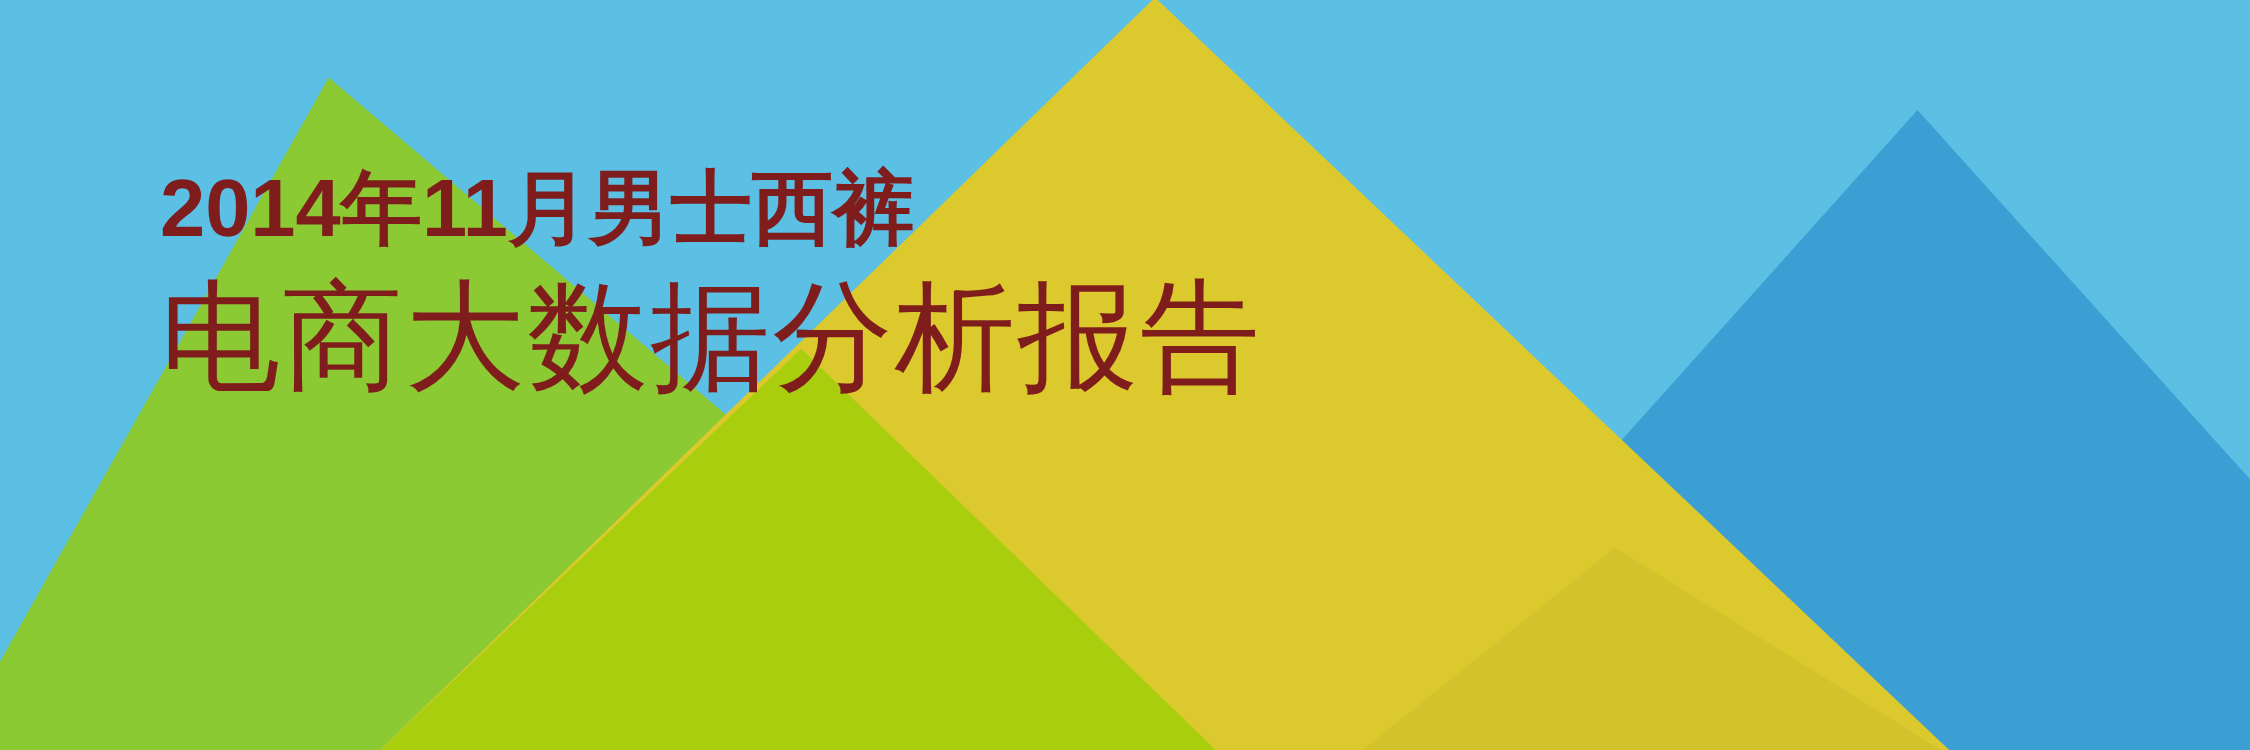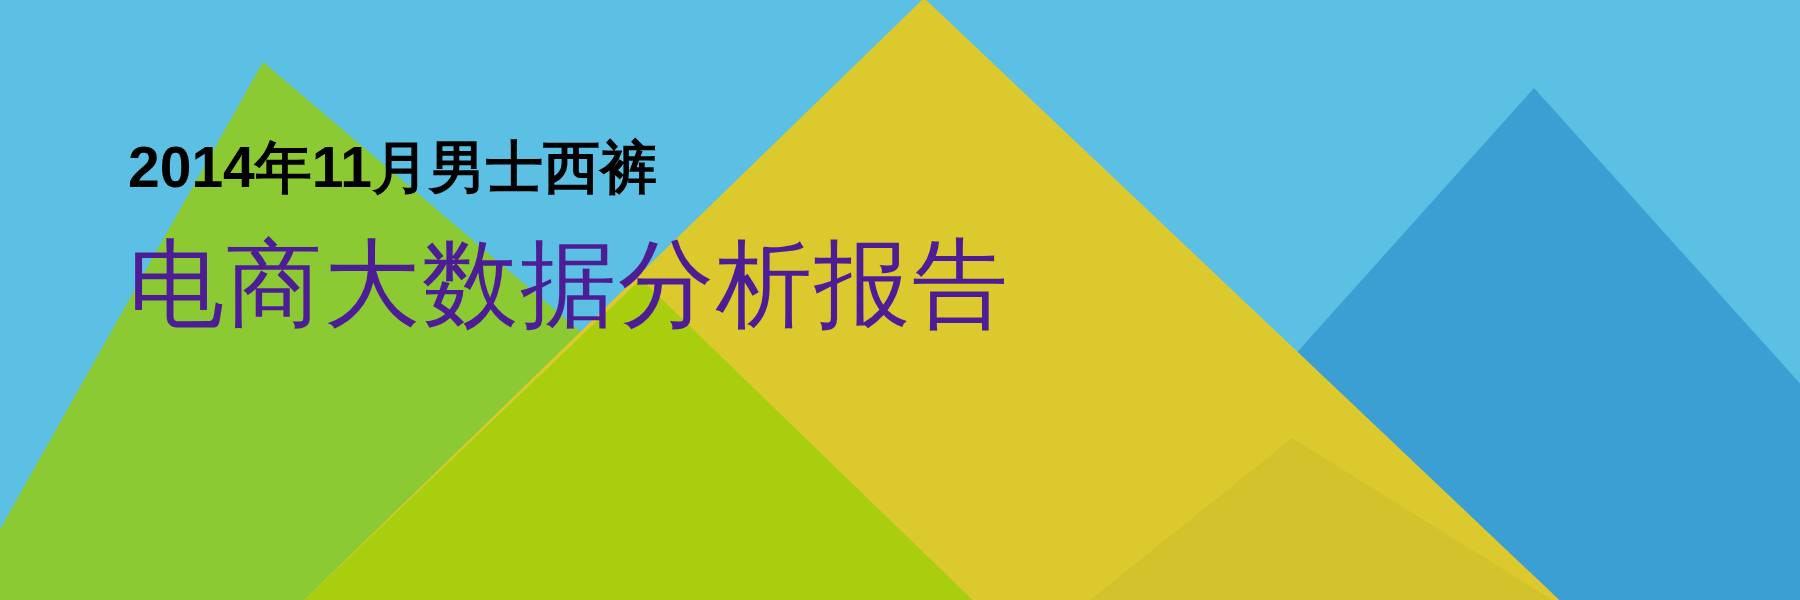--- a/index.html
+++ b/index.html
@@ -27,36 +27,36 @@
   #title-block {
     position: absolute;
     left: 128px;
     top: 126px;
     width: 1200px;
     z-index: 5;
     pointer-events: none;
   }
   .title-line-1 {
     display: block;
-    color: #000000;
-    font-size: 57px;
+    color: #7f1d1d;
+    font-size: 65px;
     font-weight: 700;
     line-height: 82px;
     letter-spacing: 0px;
     white-space: nowrap;
   }
   .title-line-2 {
     display: block;
-    color: #4c1d95;
+    color: #7f1d1d;
     font-size: 96px;
     font-weight: 400;
     line-height: 116px;
     letter-spacing: 2px;
     white-space: nowrap;
-    margin-top: 18px;
+    margin-top: 4px;
   }
 </style>
 </head>
 <body>
 
 <div id="banner">
 
   <svg id="shapes" viewBox="0 0 1800 600" preserveAspectRatio="none" aria-hidden="true">
 
     <rect x="0" y="0" width="1800" height="600" fill="#5BC0E3"></rect>

